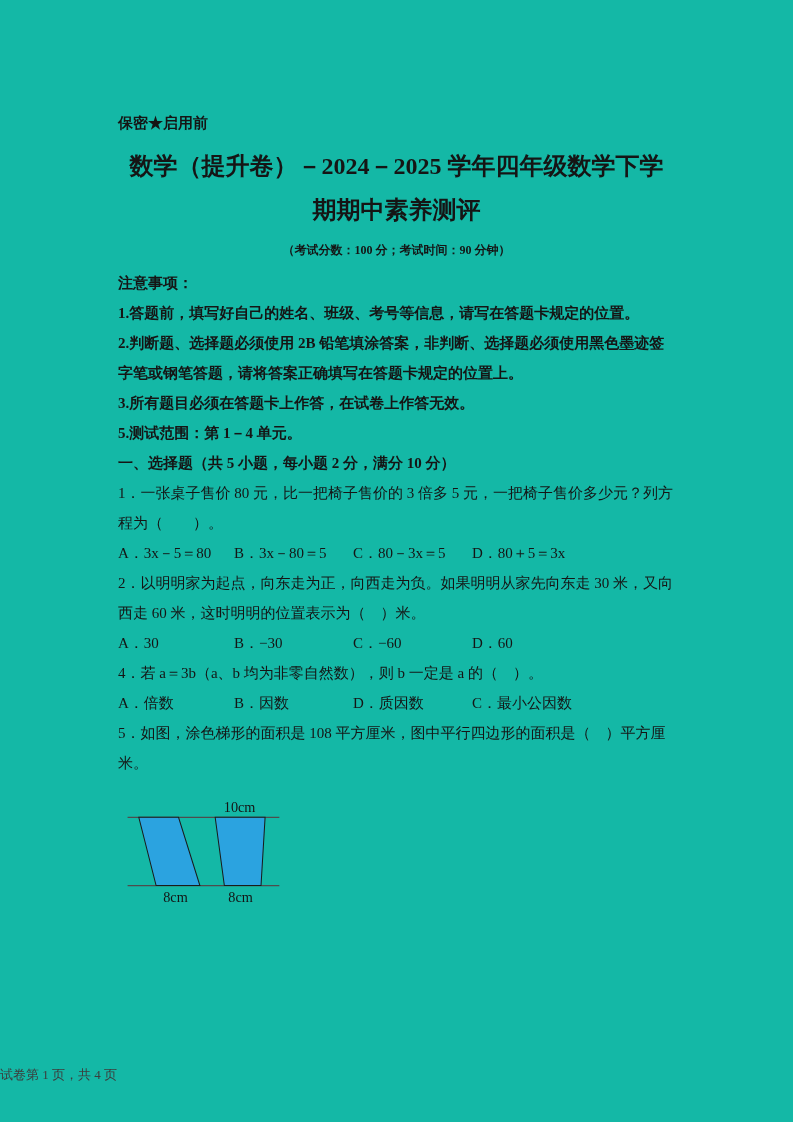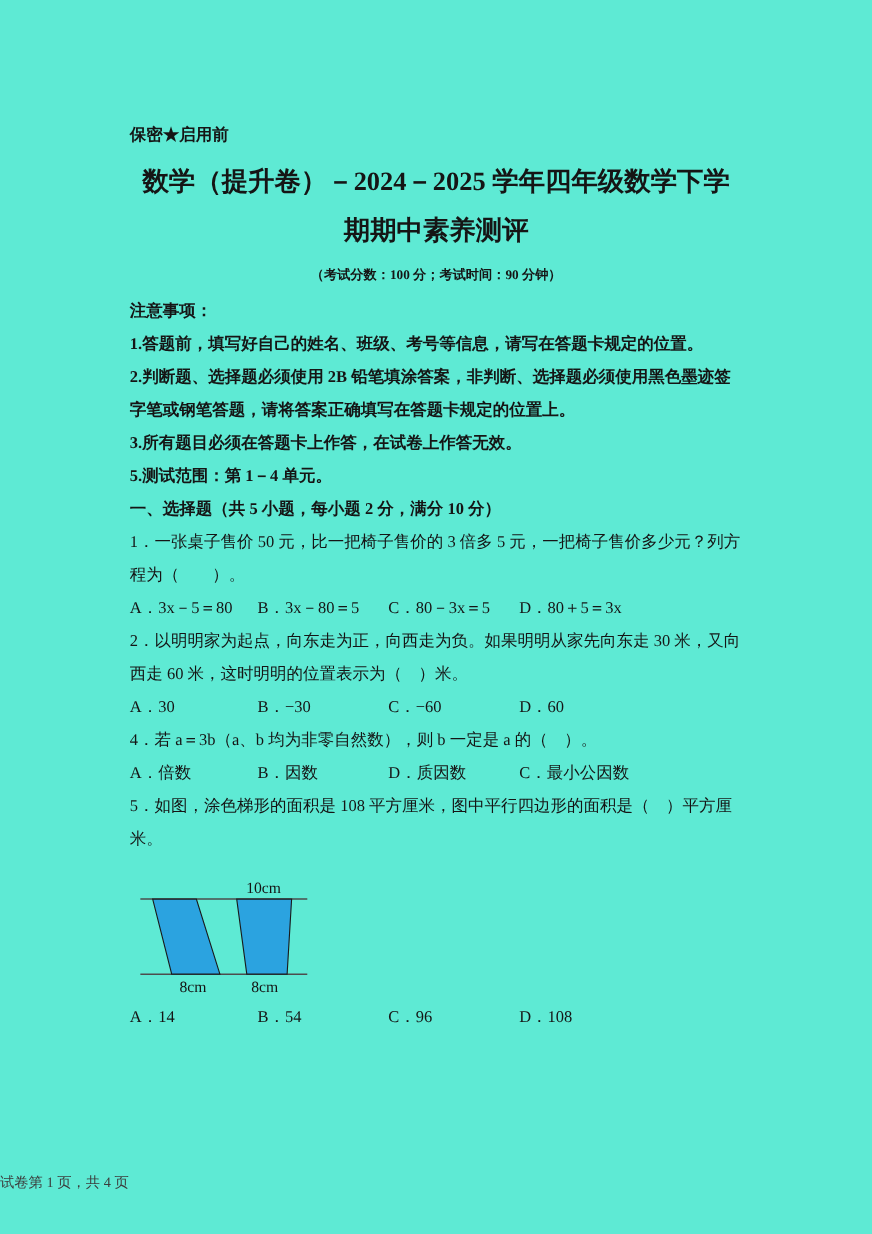--- a/index.html
+++ b/index.html
@@ -1,20 +1,20 @@
 <!DOCTYPE html>
 <html><head>
 <meta charset="utf-8">
 <style>
   html,body { margin:0; padding:0; background:#e8e8e8; }
   .page {
     position:relative;
     width:793px; height:1122px;
     margin:0 auto;
-    background:#5eead4;
+    background:#14b8a6;
     font-family:"Liberation Serif","DejaVu Serif",serif;
     color:#151515;
     overflow:hidden;
   }
   .content { position:absolute; left:118px; top:112px; width:557px; }
   .classification { font-weight:bold; font-size:15px; line-height:22px; white-space:pre-wrap; }
   .title {
     font-weight:bold; font-size:24px; text-align:center;
     line-height:44px; margin-top:10px; white-space:pre-wrap;
   }
@@ -44,21 +44,21 @@
 
     <div class="body-text bold">注意事项：</div>
     <div class="body-text bold">1.答题前，填写好自己的姓名、班级、考号等信息，请写在答题卡规定的位置。</div>
     <div class="body-text bold">2.判断题、选择题必须使用 2B 铅笔填涂答案，非判断、选择题必须使用黑色墨迹签字笔或钢笔答题，请将答案正确填写在答题卡规定的位置上。</div>
     <div class="body-text bold">3.所有题目必须在答题卡上作答，在试卷上作答无效。</div>
     <div class="body-text bold">5.测试范围：第 1－4 单元。</div>
 
     <div class="body-text bold">一、选择题（共 5 小题，每小题 2 分，满分 10 分）</div>
 
     <div>
-      <div class="body-text">1．一张桌子售价 50 元，比一把椅子售价的 3 倍多 5 元，一把椅子售价多少元？列方程为（　　）。</div>
+      <div class="body-text">1．一张桌子售价 80 元，比一把椅子售价的 3 倍多 5 元，一把椅子售价多少元？列方程为（　　）。</div>
       <div class="opts">
         <span>A．3x－5＝80</span>
         <span>B．3x－80＝5</span>
         <span>C．80－3x＝5</span>
         <span>D．80＋5＝3x</span>
       </div>
     </div>
 
     <div>
       <div class="body-text">2．以明明家为起点，向东走为正，向西走为负。如果明明从家先向东走 30 米，又向西走 60 米，这时明明的位置表示为（　）米。</div>
@@ -89,24 +89,18 @@
           <text x="110" y="14" text-anchor="middle">10cm</text>
           <line x1="0" y1="19" x2="149" y2="19" stroke="#4d4d4d" stroke-width="1.3"></line>
           <line x1="0" y1="86" x2="149" y2="86" stroke="#4d4d4d" stroke-width="1.3"></line>
           <polygon points="11,19 50,19 71,86 28,86" stroke="#1a1a1a" stroke-width="1" fill="#2ba3e0"></polygon>
           <polygon points="86,19 135,19 131,86 95,86" stroke="#1a1a1a" stroke-width="1" fill="#2ba3e0"></polygon>
           <text x="47" y="102" text-anchor="middle">8cm</text>
           <text x="111" y="102" text-anchor="middle">8cm</text>
         </svg>
       </div>
 
-      <div class="opts">
-        <span>A．14</span>
-        <span>B．54</span>
-        <span>C．96</span>
-        <span>D．108</span>
-      </div>
     </div>
 
   </div>
 
   <div class="footer">试卷第 1 页，共 4 页</div>
 </div>
 
 </body></html>

